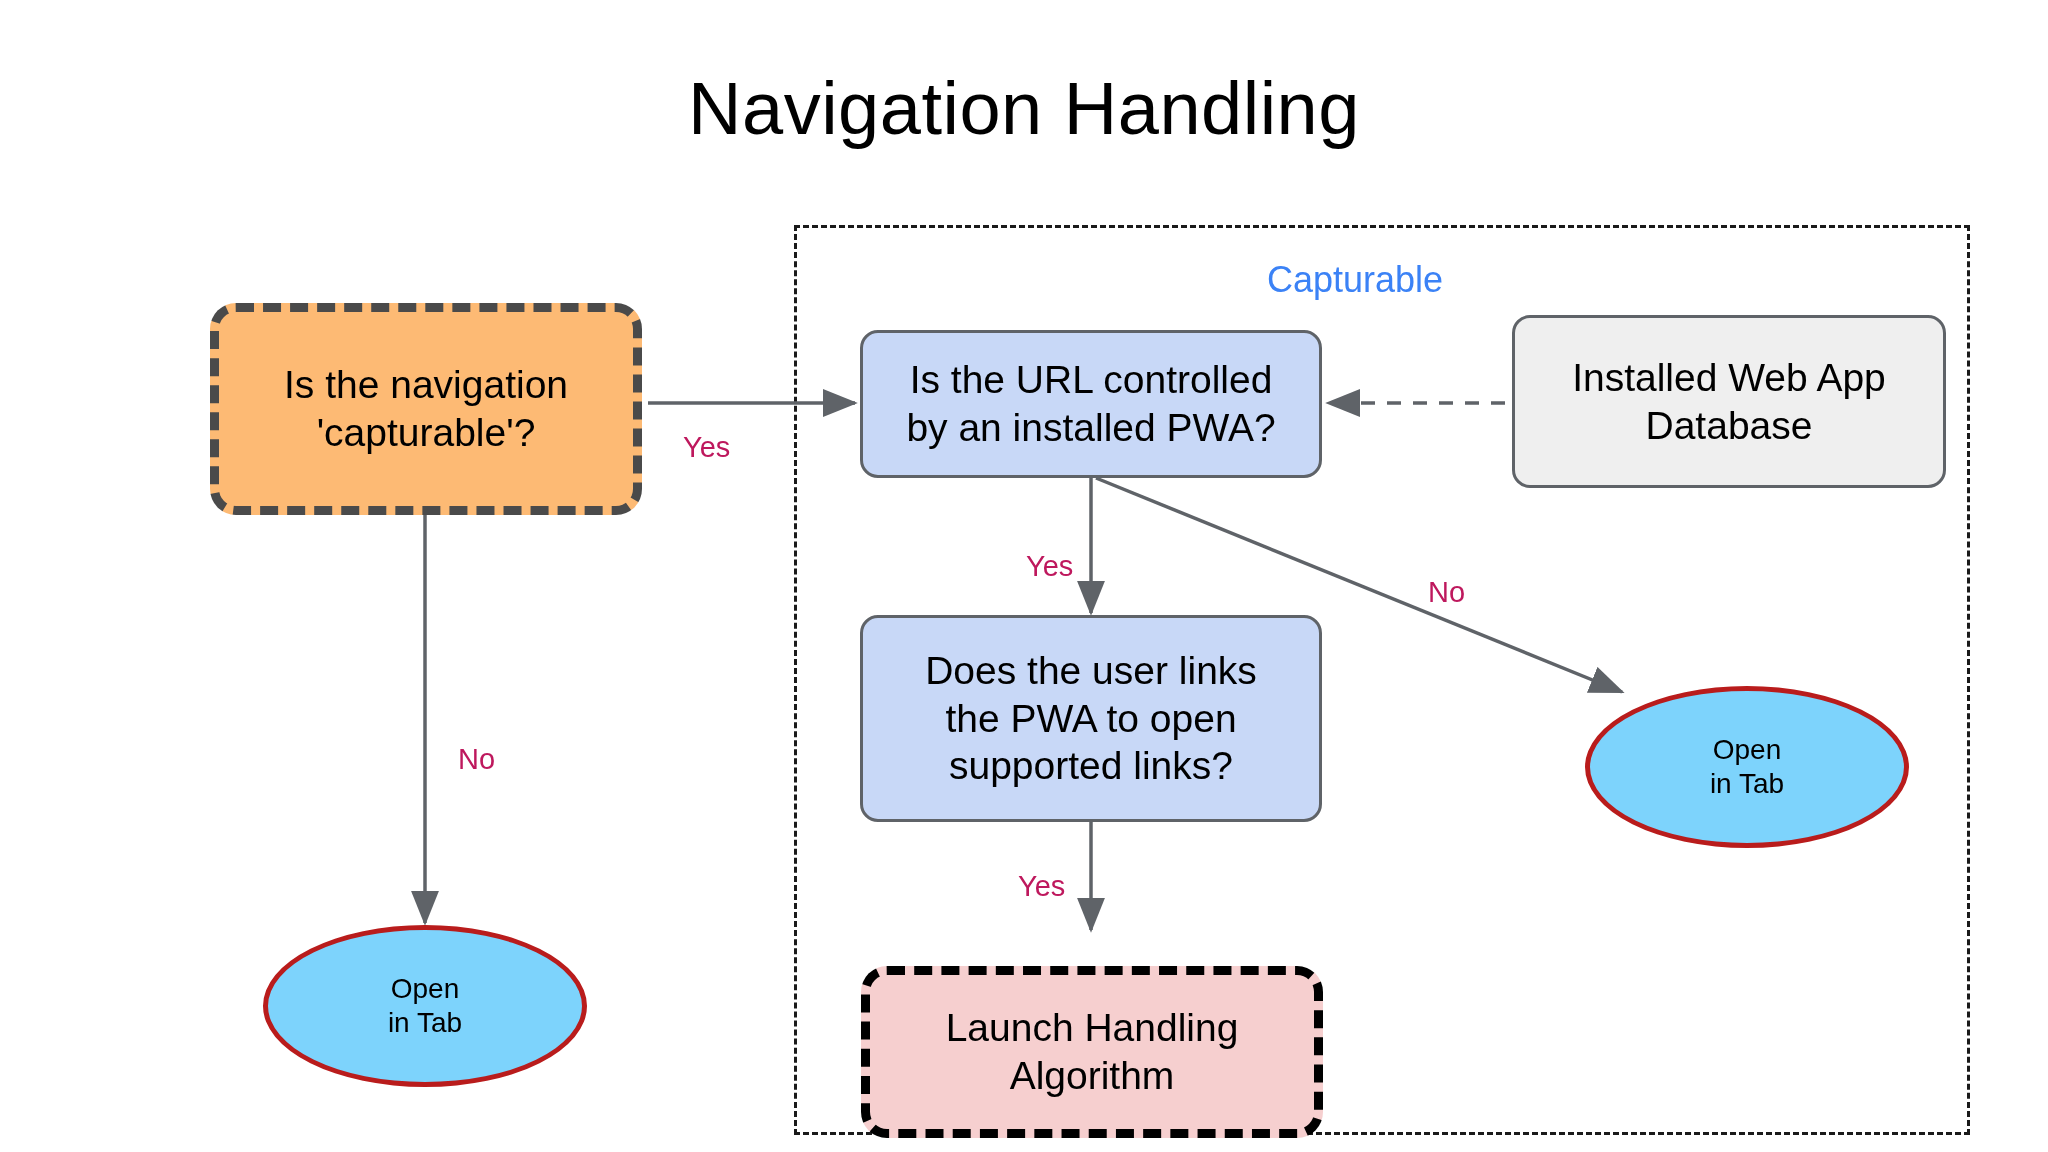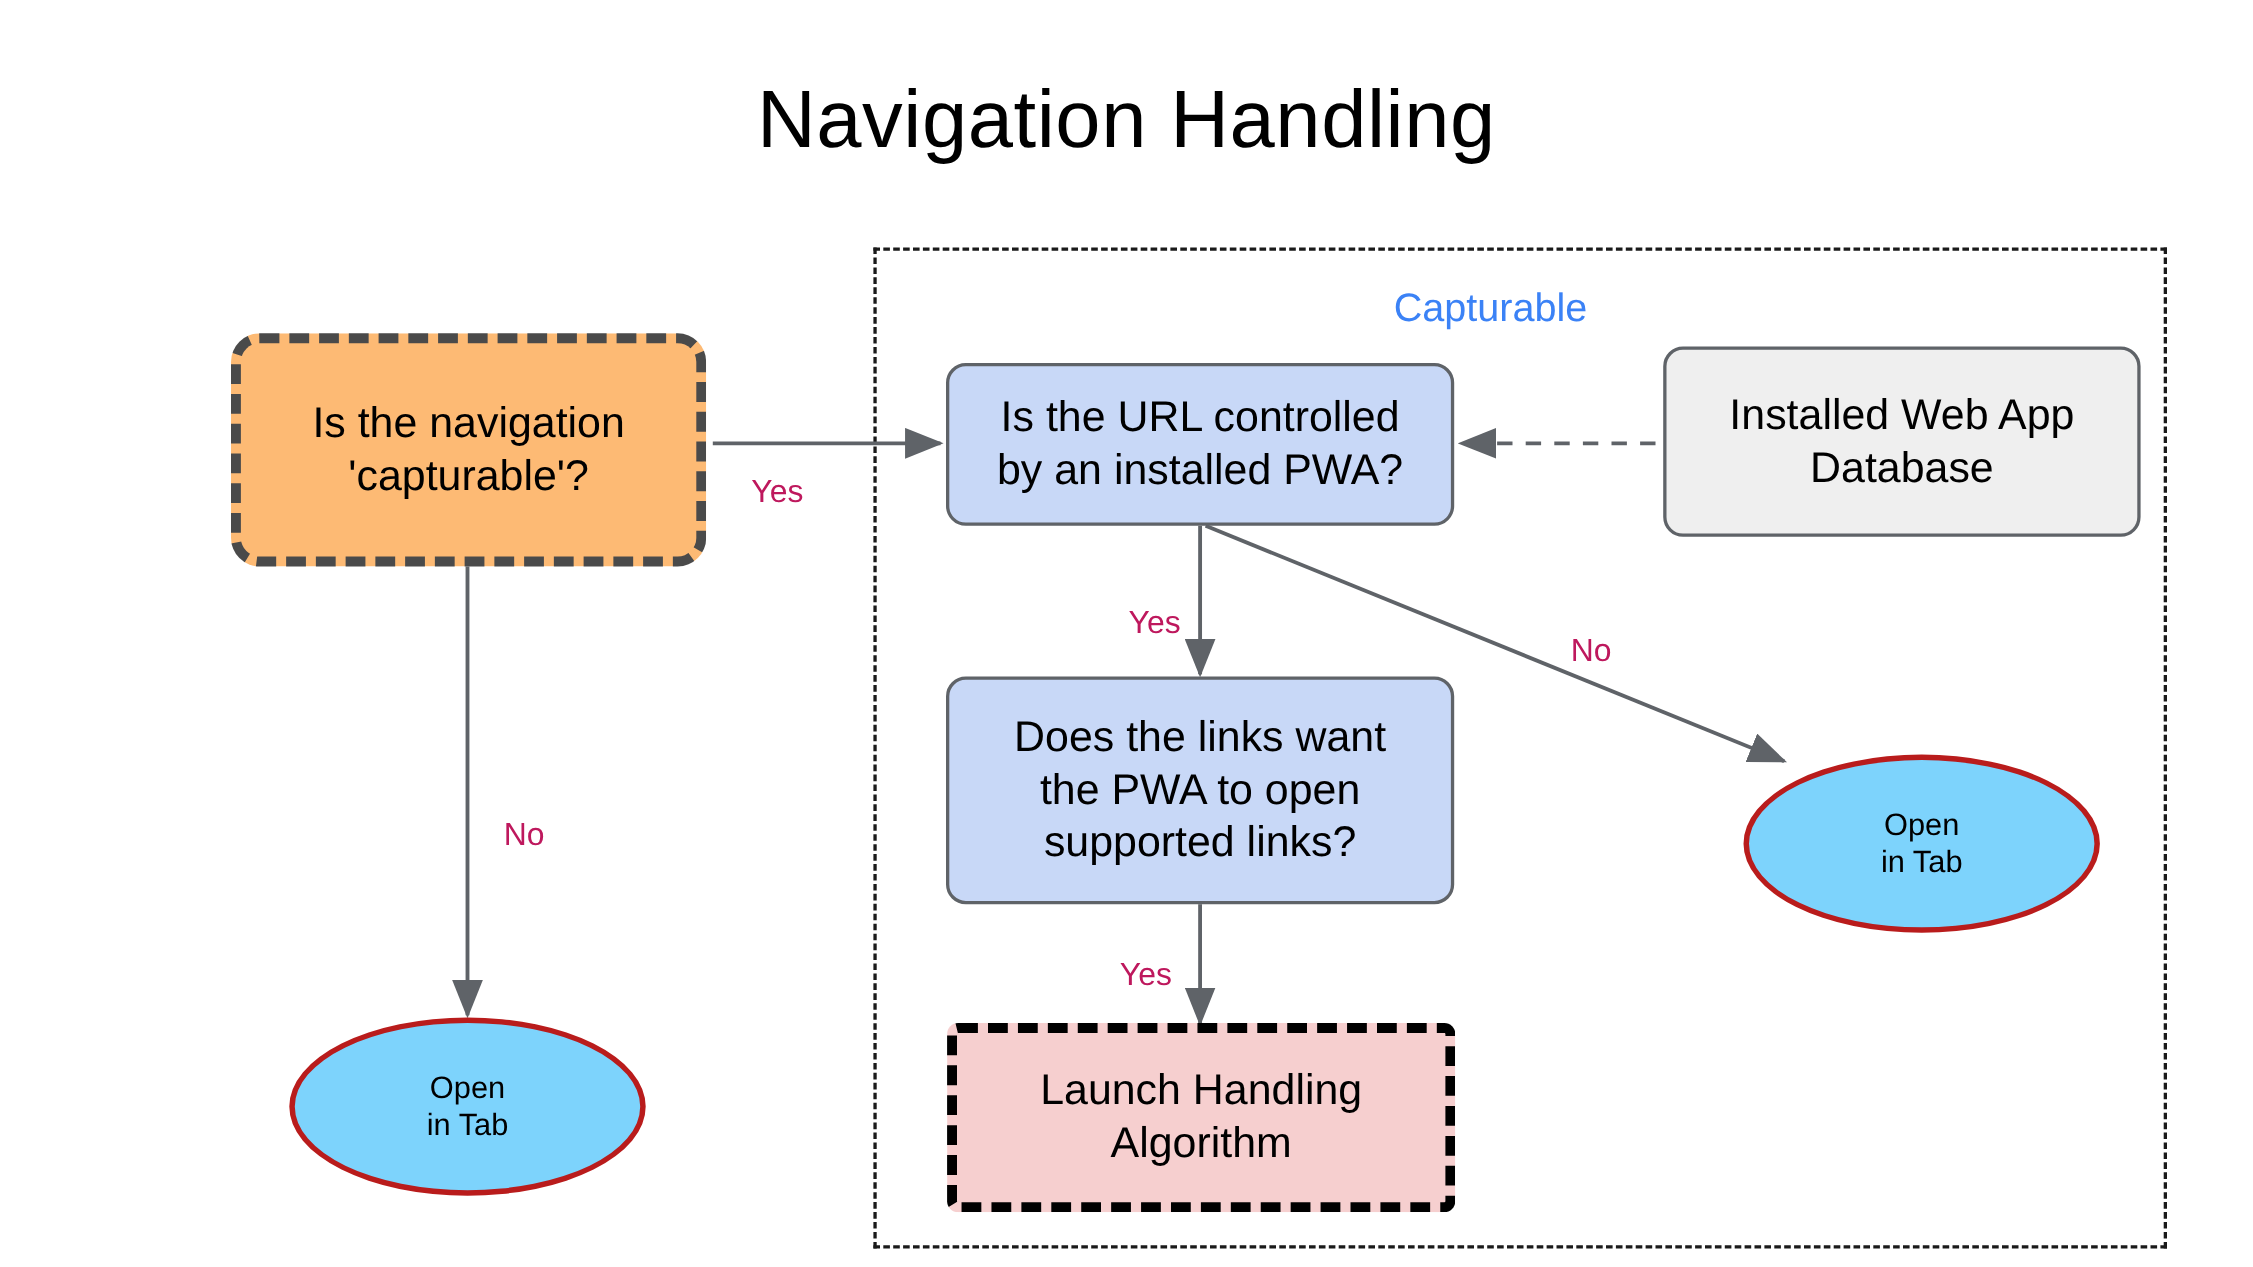--- a/index.html
+++ b/index.html
@@ -98,22 +98,23 @@
     background: #efefef;
     border: 3px solid #5f6368;
     border-radius: 18px;
     font-size: 39px;
   }
 
   
   .node-pink-dashed {
     background: #f6cfcf;
     border: 9px dashed #000000;
-    border-radius: 10px;
-    font-size: 39px;
+    border-radius: 26px;
+    font-size: 39px;
+    margin-top: 36px;
   }
 
   
   .node-ellipse {
     background: #7dd3fc;
     border: 5px solid #b91c1c;
     border-radius: 50%;
     font-size: 28px;
   }
 
@@ -178,21 +179,21 @@
     <span class="node-text">Installed Web App
 Database</span>
   </div>
 
   <div class="node node-blue" style="left:860px; top:330px; width:462px; height:148px;">
     <span class="node-text">Is the URL controlled
 by an installed PWA?</span>
   </div>
 
   <div class="node node-blue" style="left:860px; top:615px; width:462px; height:207px;">
-    <span class="node-text">Does the links want
+    <span class="node-text">Does the user links
 the PWA to open
 supported links?</span>
   </div>
 
   <div class="node node-pink-dashed" style="left:861px; top:930px; width:462px; height:172px;">
     <span class="node-text">Launch Handling
 Algorithm</span>
   </div>
 
   <div class="node node-ellipse" style="left:263px; top:925px; width:324px; height:162px;">

